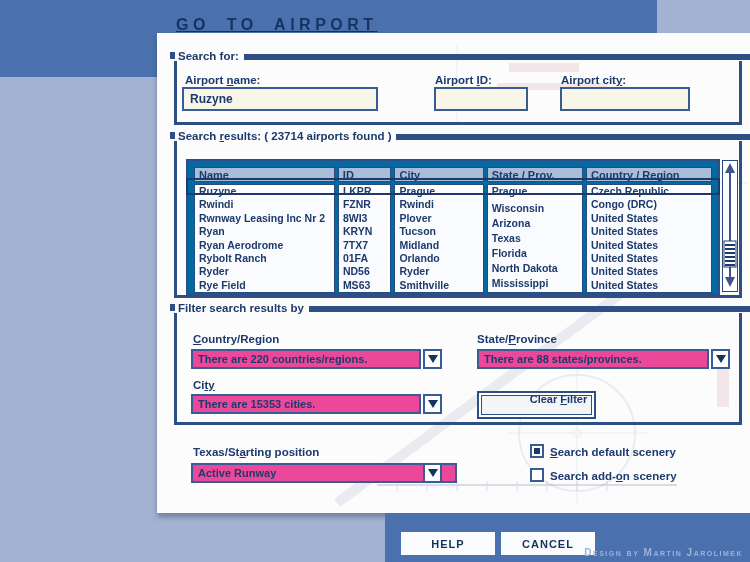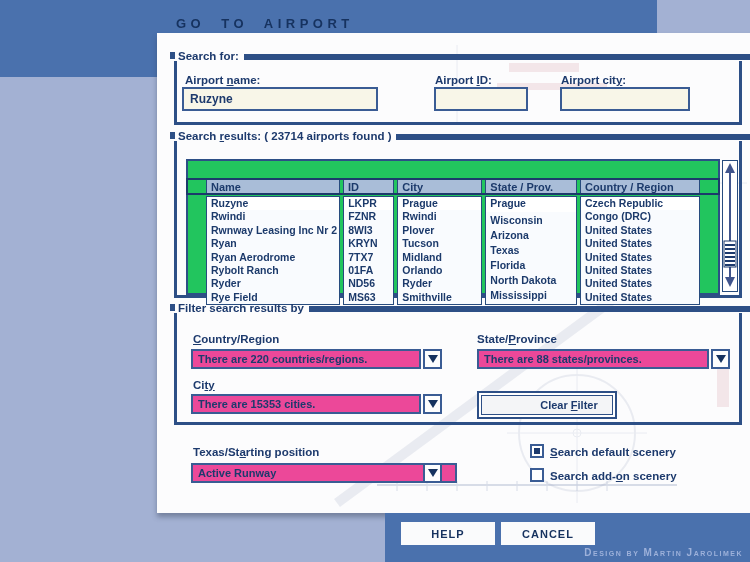--- a/index.html
+++ b/index.html
@@ -1,22 +1,22 @@
 <!DOCTYPE html>
 <html><head>
 <meta charset="utf-8">
 <style>
   * { box-sizing: border-box; margin: 0; padding: 0; font-family: "Liberation Sans", sans-serif; }
   html,body { width:750px; height:562px; }
   body { position:relative; overflow:hidden; background:#a3b1d3; }
 
   .band-top { position:absolute; left:0; top:0; width:750px; height:77px; background:#4a71ad; }
   .corner-block { position:absolute; left:657px; top:0; width:93px; height:33px; background:#a3b1d3; }
-  .page-title { position:absolute; left:176px; top:16px; font-size:13px; font-weight:bold;
-                color:#16325f; letter-spacing:4.5px; word-spacing:8px; }
+  .page-title { position:absolute; left:176px; top:16px; font-size:16px; font-weight:bold;
+                color:#16325f; letter-spacing:4.5px; word-spacing:8px;text-decoration:underline; }
 
   .dialog { position:absolute; left:141px; top:33px; width:609px; height:480px;
             background:#fcfcfd; box-shadow:0 4px 5px rgba(60,70,95,.45);margin-left:16px; }
   .watermark { position:absolute; left:0; top:0; width:609px; height:480px; pointer-events:none; }
 
   .accent-bar { position:absolute; left:595px; top:22px; width:8px; height:458px; background:#2d4f86; }
 
   .ghead { position:absolute; left:13px; right:7px; height:15px; display:flex; align-items:center; }
   .notch { width:5px; height:7px; background:#2d4f86; margin-right:3px; flex:0 0 auto; }
   .legend { font-size:11.5px; font-weight:bold; color:#1d3a6d; white-space:nowrap; padding-right:5px; }
@@ -28,21 +28,21 @@
   #gbox-filter  { left:17px; top:280px; width:568px; height:112px; }
 
   .flabel { position:absolute; font-size:11.5px; font-weight:bold; color:#1d3a6d; white-space:nowrap; }
   .ak { text-decoration:underline; text-underline-offset:1px; }
 
   .tfield { position:absolute; background:#f8f6e8; border:2px solid #3a5c94; font-size:12px;
             font-weight:bold; color:#1d3a6d; padding:3px 0 0 6px; }
 
   
   .touter { position:absolute; left:29px; top:126px; width:534px; height:136px;
-            border:2px solid #2d4f86; background:#22c55e; padding:18px; }
+            border:2px solid #2d4f86; background:#0369a1; padding:6px; }
   .thead { display:flex; gap:3px; }
   .th { height:15px; background:#a9bdd8; border:1px solid #274b7e; font-size:11px; font-weight:bold;
         color:#1c3a6b; padding:1px 0 0 4px; white-space:nowrap; overflow:hidden; }
   .tbody { display:flex; gap:3px; margin-top:2px; }
   .tcol { height:109px; border:1px solid #274b7e; background:#f9fbfe; display:flex; flex-direction:column; }
   .trow { flex:1 1 auto; font-size:10.5px; font-weight:bold; color:#1c3a6b; padding-left:4px;
           line-height:13.5px; white-space:nowrap; overflow:hidden; }
   .trow.sel { background:#ffffff; }
   .c0 { width:142px; } .c1 { width:54px; } .c2 { width:90px; } .c3 { width:97px; } .c4 { width:127px; }
   .sel-overlay { position:absolute; left:29px; top:145px; width:534px; height:17px;
@@ -52,30 +52,30 @@
                background:#fff; border:1px solid #274b7e; }
 
   
   .dd { position:absolute; height:20px; background:#ec4899; border:2px solid #3a5c94;
         font-size:11px; font-weight:bold; color:#1d3a6d; padding:2px 0 0 5px; white-space:nowrap; overflow:hidden; }
   .dd-btn { position:absolute; width:19px; height:20px; background:#fdfdfd; border:2px solid #3a5c94;
             display:flex; align-items:center; justify-content:center; }
   .tri { width:0; height:0; border-left:5px solid transparent; border-right:5px solid transparent;
          border-top:8px solid #16325f; }
 
-  .clear-btn { position:absolute; left:320px; top:358px; width:140px; height:28px; background:#f4f5f7;
+  .clear-btn { position:absolute; left:320px; top:358px; width:119px; height:28px; background:#f4f5f7;
                border:2px solid #2d4f86; box-shadow:inset 0 0 0 2px #fff, inset 0 0 0 3px #2d4f86;
-               display:flex; align-items:center; justify-content:center;
+               display:flex; justify-content:center;
                font-size:11px; font-weight:bold; color:#1d3a6d;padding-left:44px; }
 
   .cb { position:absolute; width:14px; height:14px; background:#fff; border:2px solid #3a5c94; }
   .cb.checked::after { content:""; position:absolute; left:2px; top:2px; right:2px; bottom:2px; background:#1d3a6d; }
 
   .footer { position:absolute; left:385px; top:513px; width:365px; height:49px; background:#4a71ad; }
-  .fbtn { position:absolute; top:9px; width:94px; height:23px; background:#fafbfc; border:0;
+  .fbtn { position:absolute; top:19px; width:94px; height:23px; background:#fafbfc; border:0;
           font-size:11px; font-weight:bold; color:#16325f; letter-spacing:1px;
           display:flex; align-items:center; justify-content:center; }
   #btn-help { left:16px; } #btn-cancel { left:116px; } #btn-ok { left:217px;margin-top:43px; }
   .credit { position:absolute; right:7px; bottom:4px; font-size:10px; font-weight:bold; color:#9db1da;
             font-variant:small-caps; letter-spacing:1.5px; }
 </style>
 </head>
 <body>
 
 <div class="band-top"></div>

